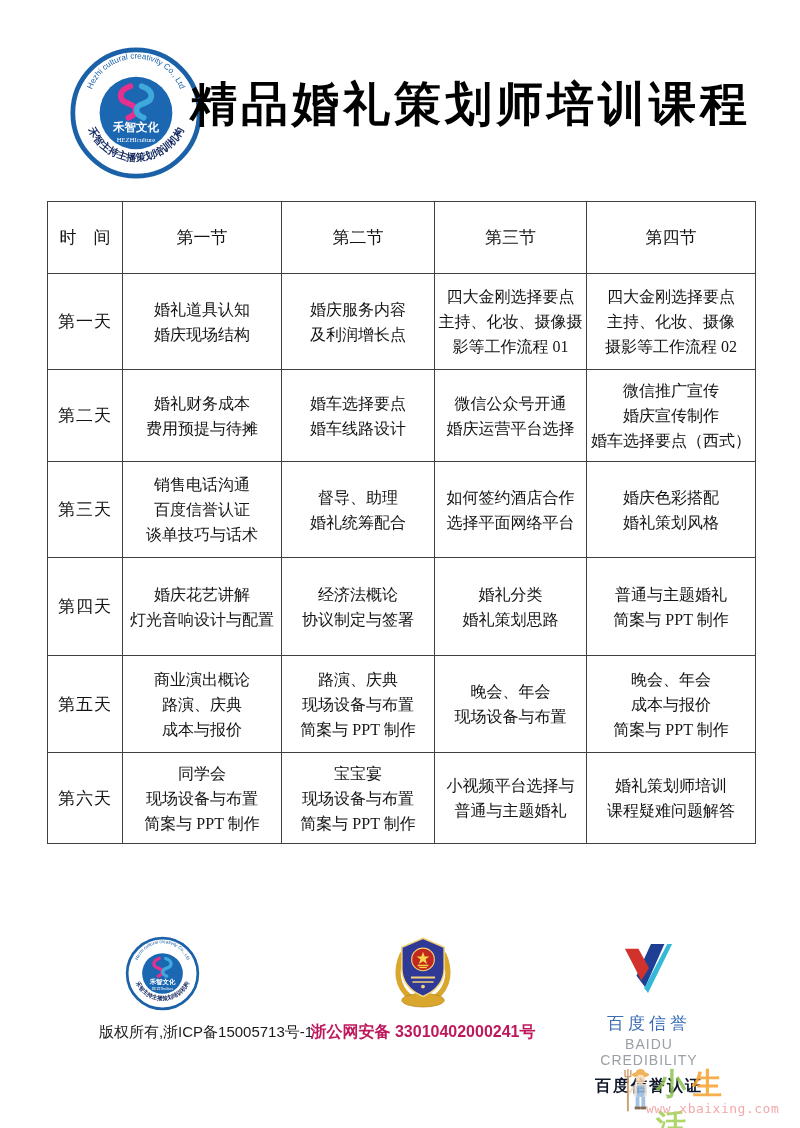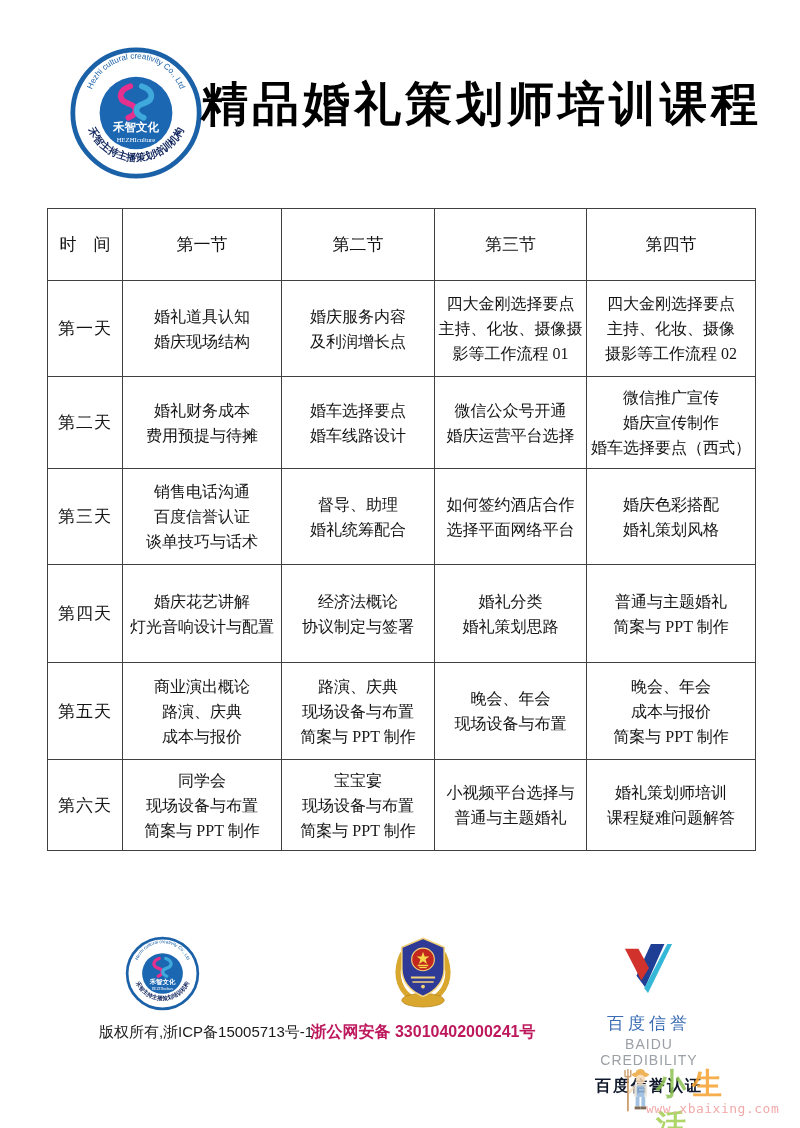--- a/index.html
+++ b/index.html
@@ -1,26 +1,26 @@
 <!DOCTYPE html>
 <html><head>
 <meta charset="utf-8">
 <style>
   html,body{margin:0;padding:0;background:#ffffff;}
   .page{position:relative;width:800px;height:1128px;background:#ffffff;overflow:hidden;
         font-family:"Liberation Serif","DejaVu Serif",serif;}
 
   
   .logo-main{position:absolute;left:69px;top:46px;width:134px;height:134px;}
-  .title{position:absolute;left:201px;top:76px;margin:0;width:580px;
+  .title{position:absolute;left:190px;top:76px;margin:0;width:580px;
          font-size:47px;line-height:56px;font-weight:900;letter-spacing:4px;color:#000;}
 
   
   .course-table{position:absolute;left:47px;top:201px;width:708px;
-                border-collapse:collapse;table-layout:fixed;margin-top:7px;}
+                border-collapse:collapse;table-layout:fixed;}
   .course-table th,.course-table td{border:1px solid #404040;text-align:center;
                 vertical-align:middle;font-weight:normal;color:#141414;padding:0 2px;}
   .course-table thead tr{height:72px;}
   .course-table th{font-size:17px;}
   .course-table tbody tr:nth-child(1){height:96px;}
   .course-table tbody tr:nth-child(2){height:92px;}
   .course-table tbody tr:nth-child(3){height:96px;}
   .course-table tbody tr:nth-child(4){height:98px;font-family:Liberation Serif, serif;}
   .course-table tbody tr:nth-child(5){height:97px;}
   .course-table tbody tr:nth-child(6){height:91px;}

